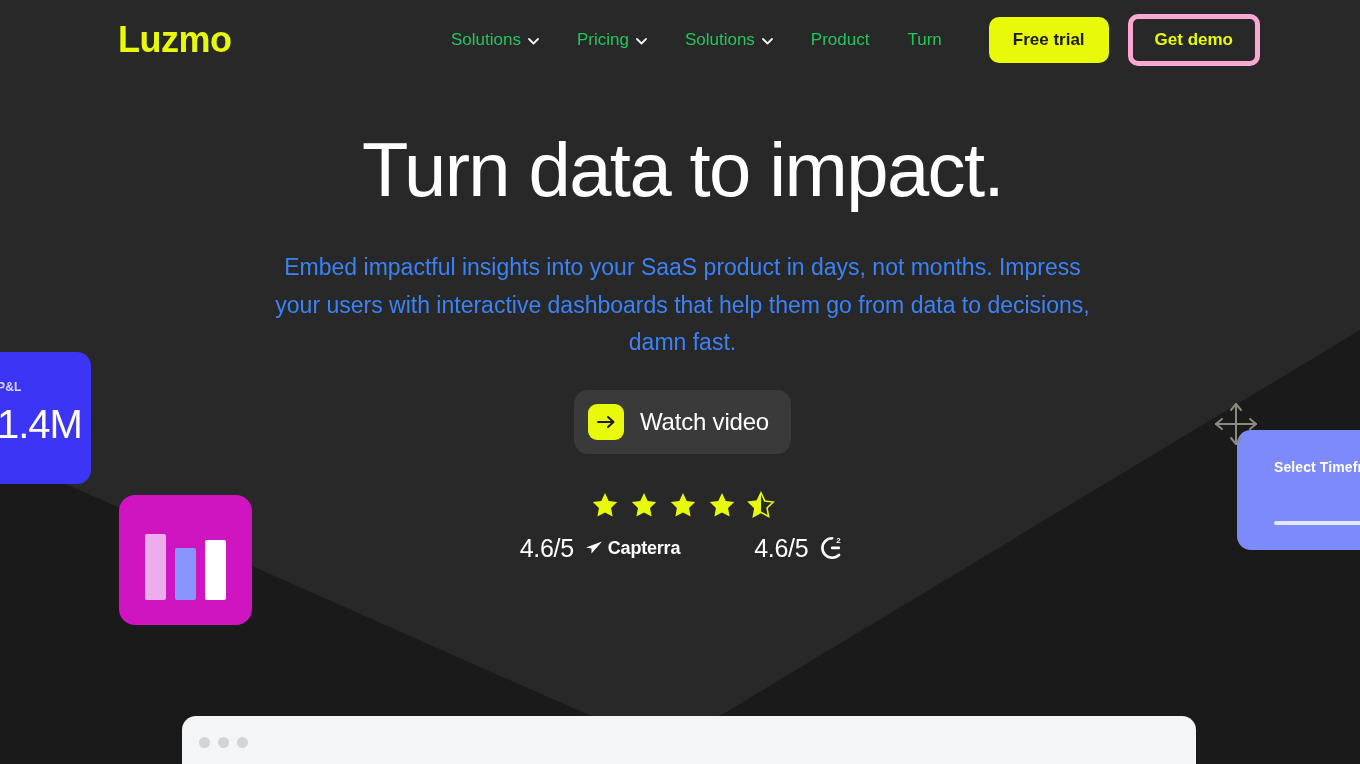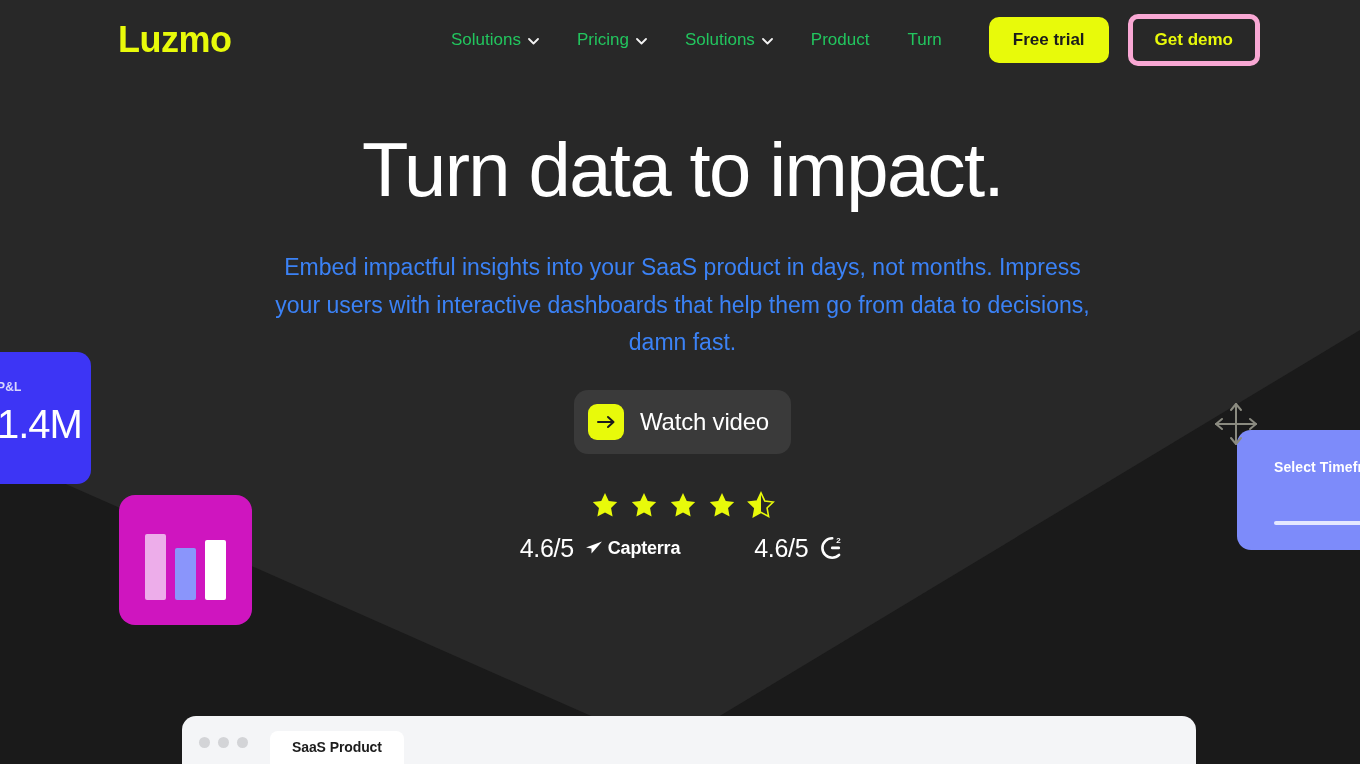--- a/index.html
+++ b/index.html
@@ -305,18 +305,17 @@
     <div class="tf-line"></div>
   </div>
 
   <div class="browser">
     <div class="browser-bar">
       <div class="dots">
         <span class="dot"></span>
         <span class="dot"></span>
         <span class="dot"></span>
       </div>
-      <div class="tab">SaaS Product</div>
     </div>
 
   </div>
 
 </div>
 
 </body></html>

